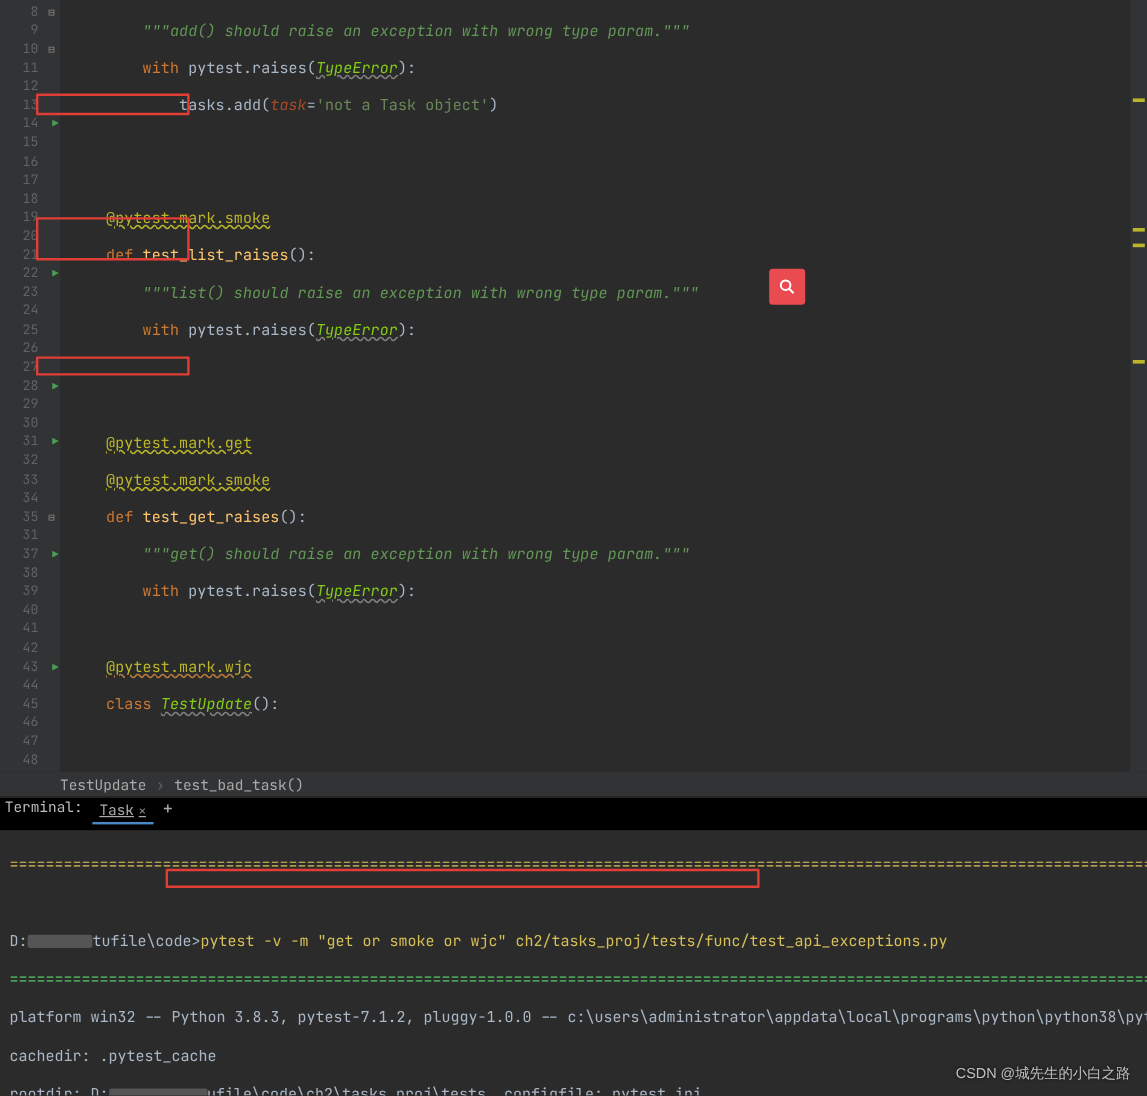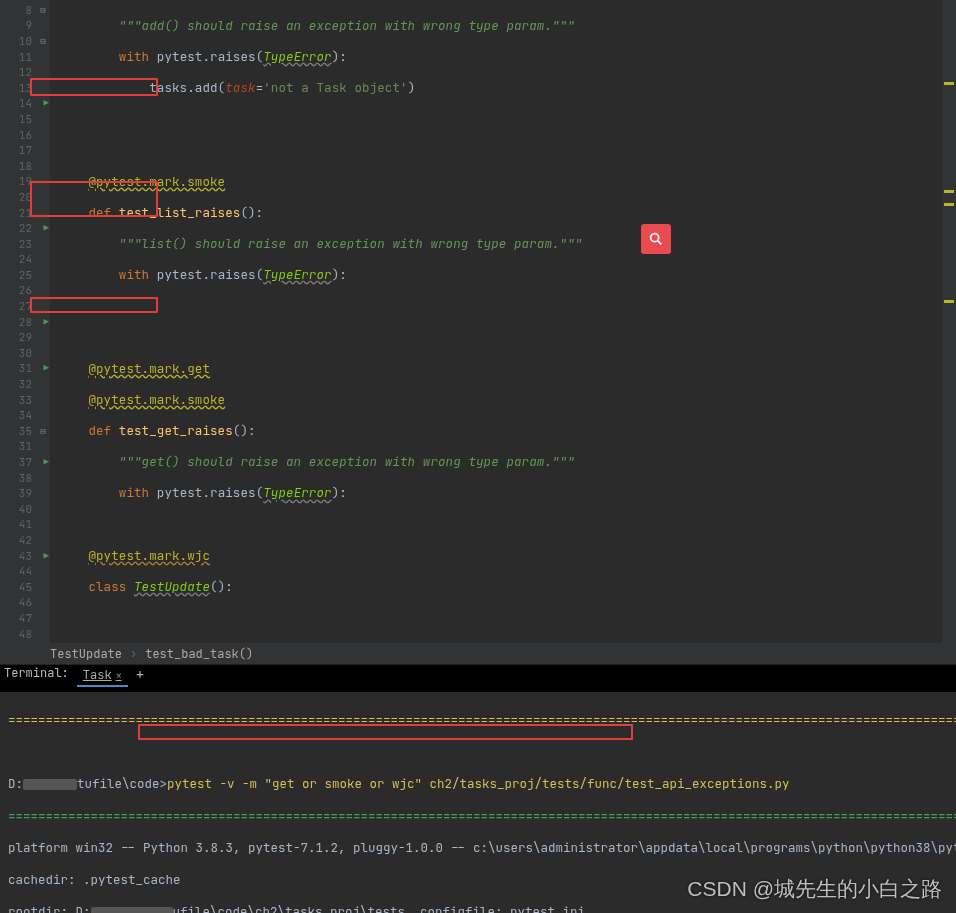--- a/index.html
+++ b/index.html
@@ -107,21 +107,21 @@
     position:relative;
   }
   .term-line { height:16px; }
   .yellow { color:#d6bf55; }
   .greenb { color:#499c54; font-weight:bold; }
   .watermark {
     position:absolute;
     right:14px;
     bottom:10px;
     color:rgba(220,220,220,0.85);
-    font-size:21px;
+    font-size:12px;
     font-family:"Microsoft YaHei",sans-serif;
     text-shadow:0 0 3px rgba(0,0,0,0.8);
     pointer-events:none;
   }
   .rightstripe {
     position:absolute;
     right:0; top:0;
     width:14px; height:643px;
     background:#313335;
   }

